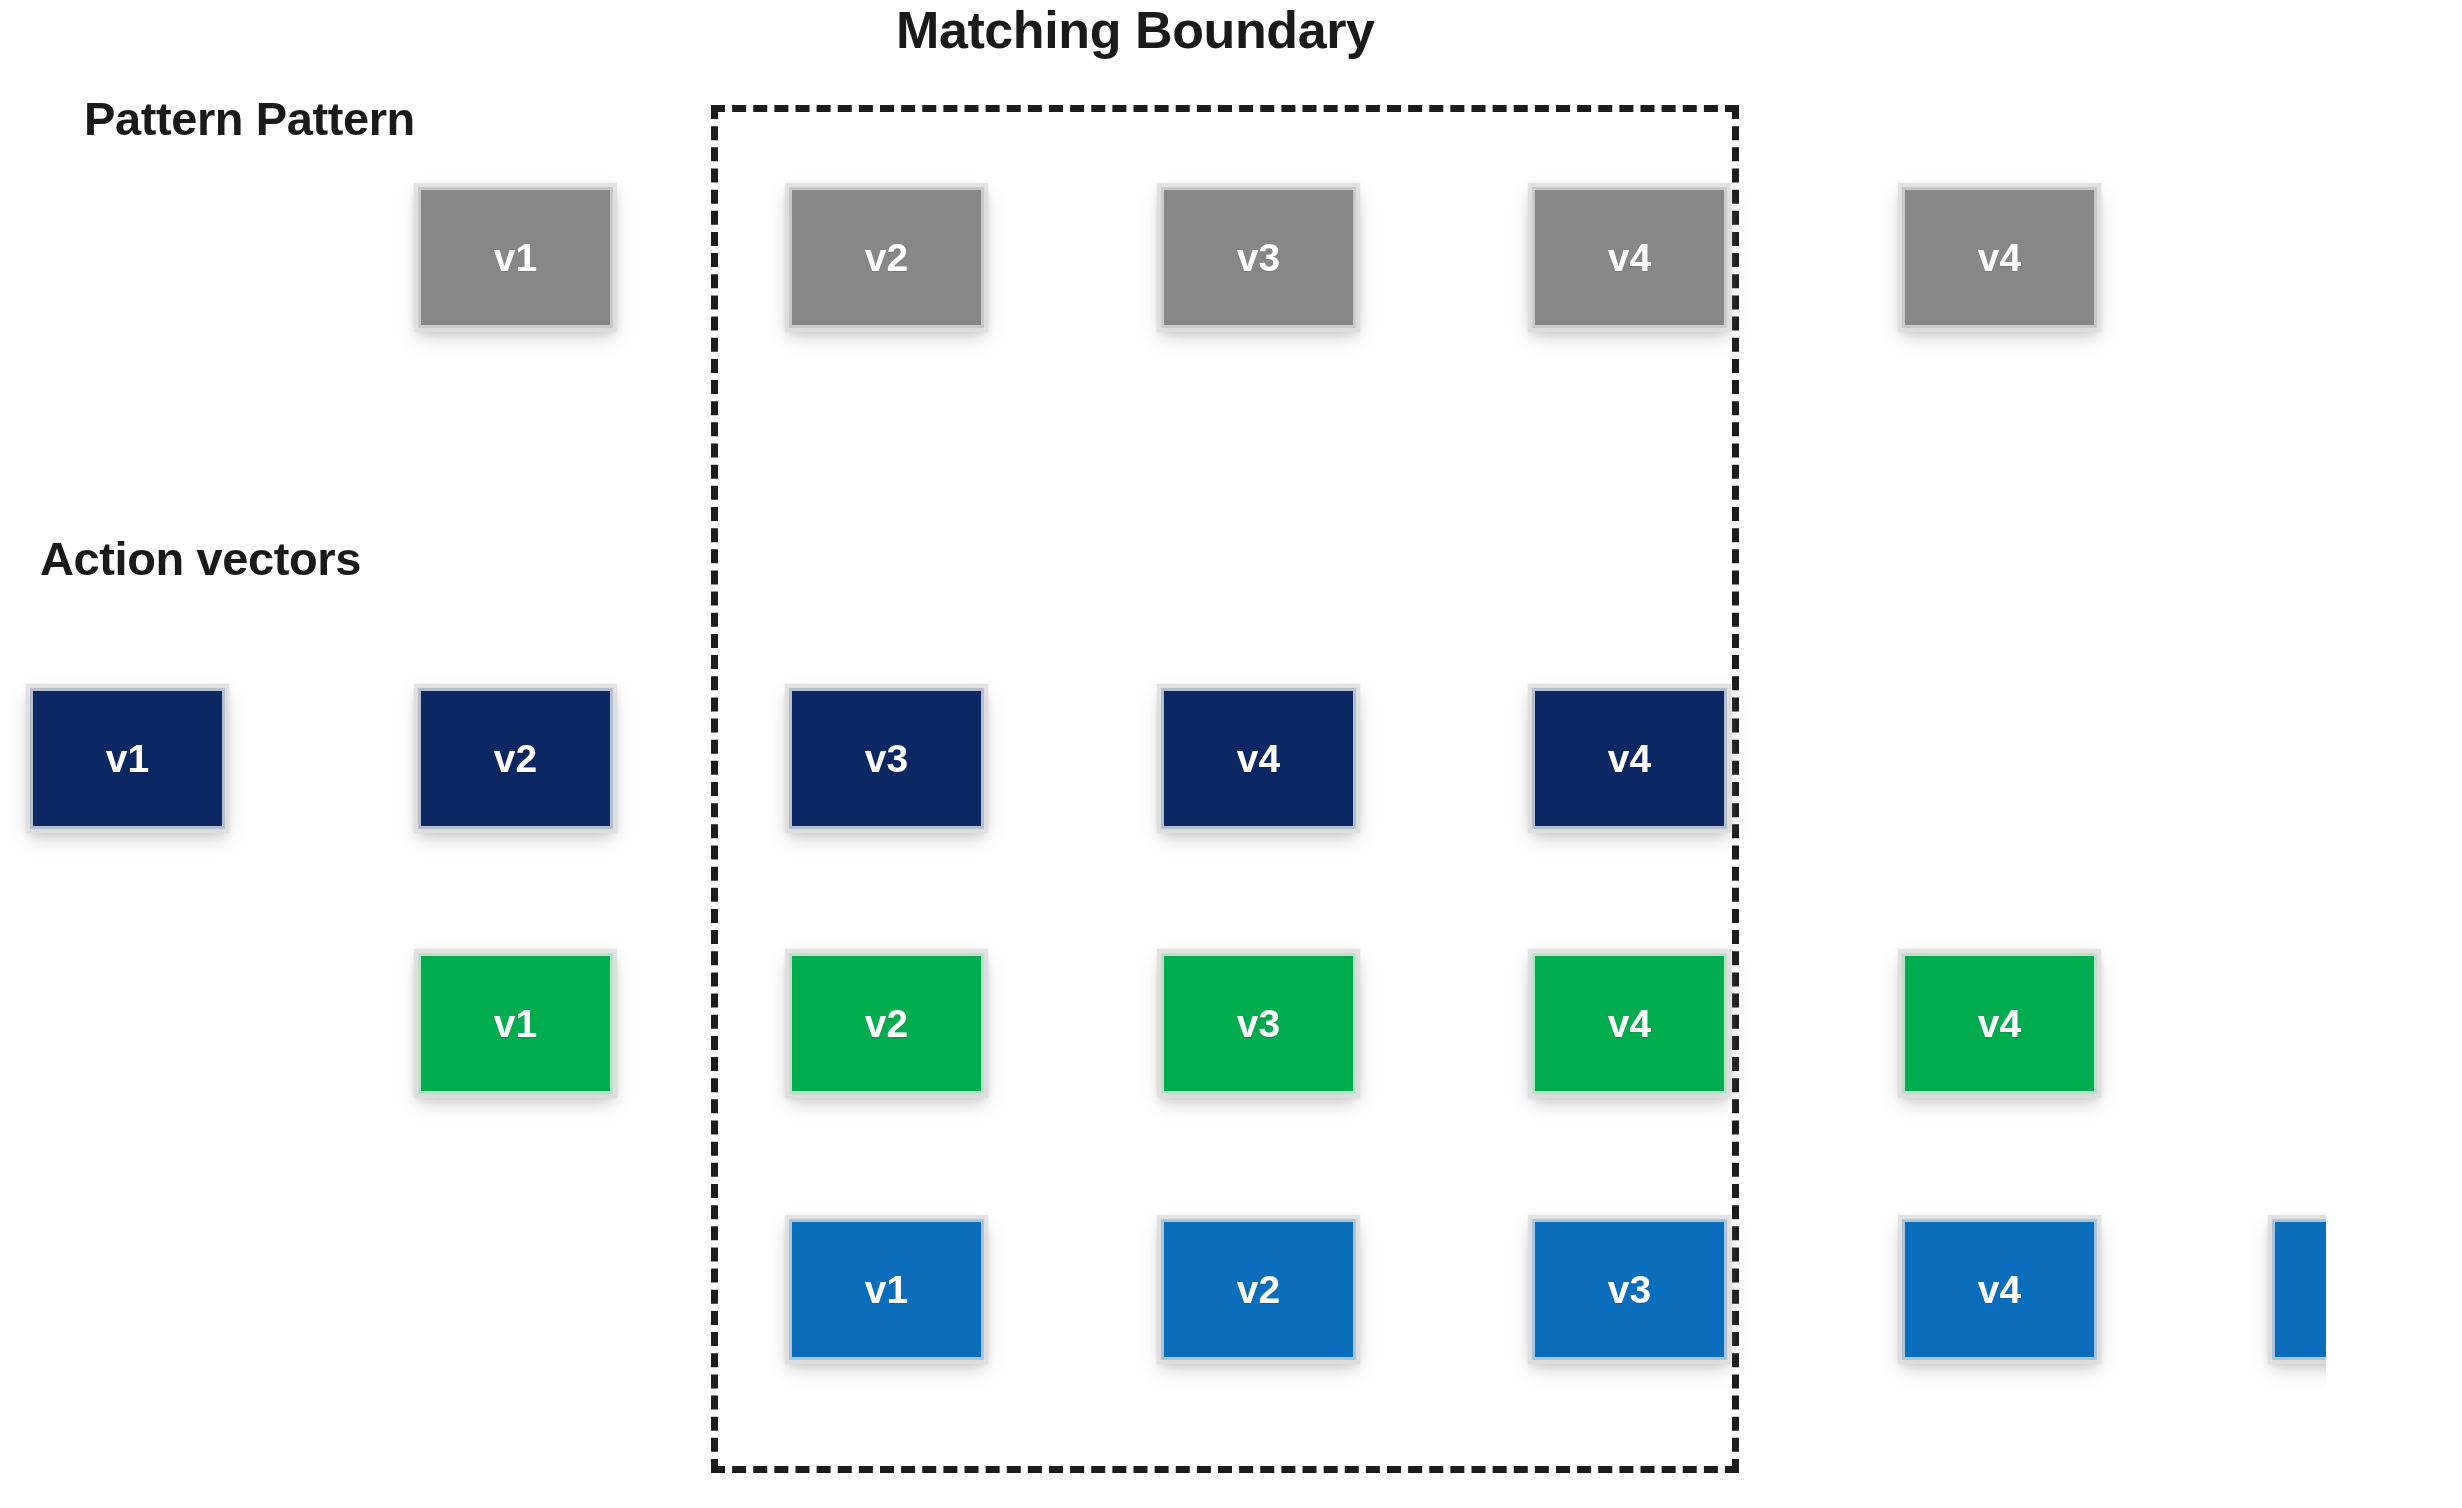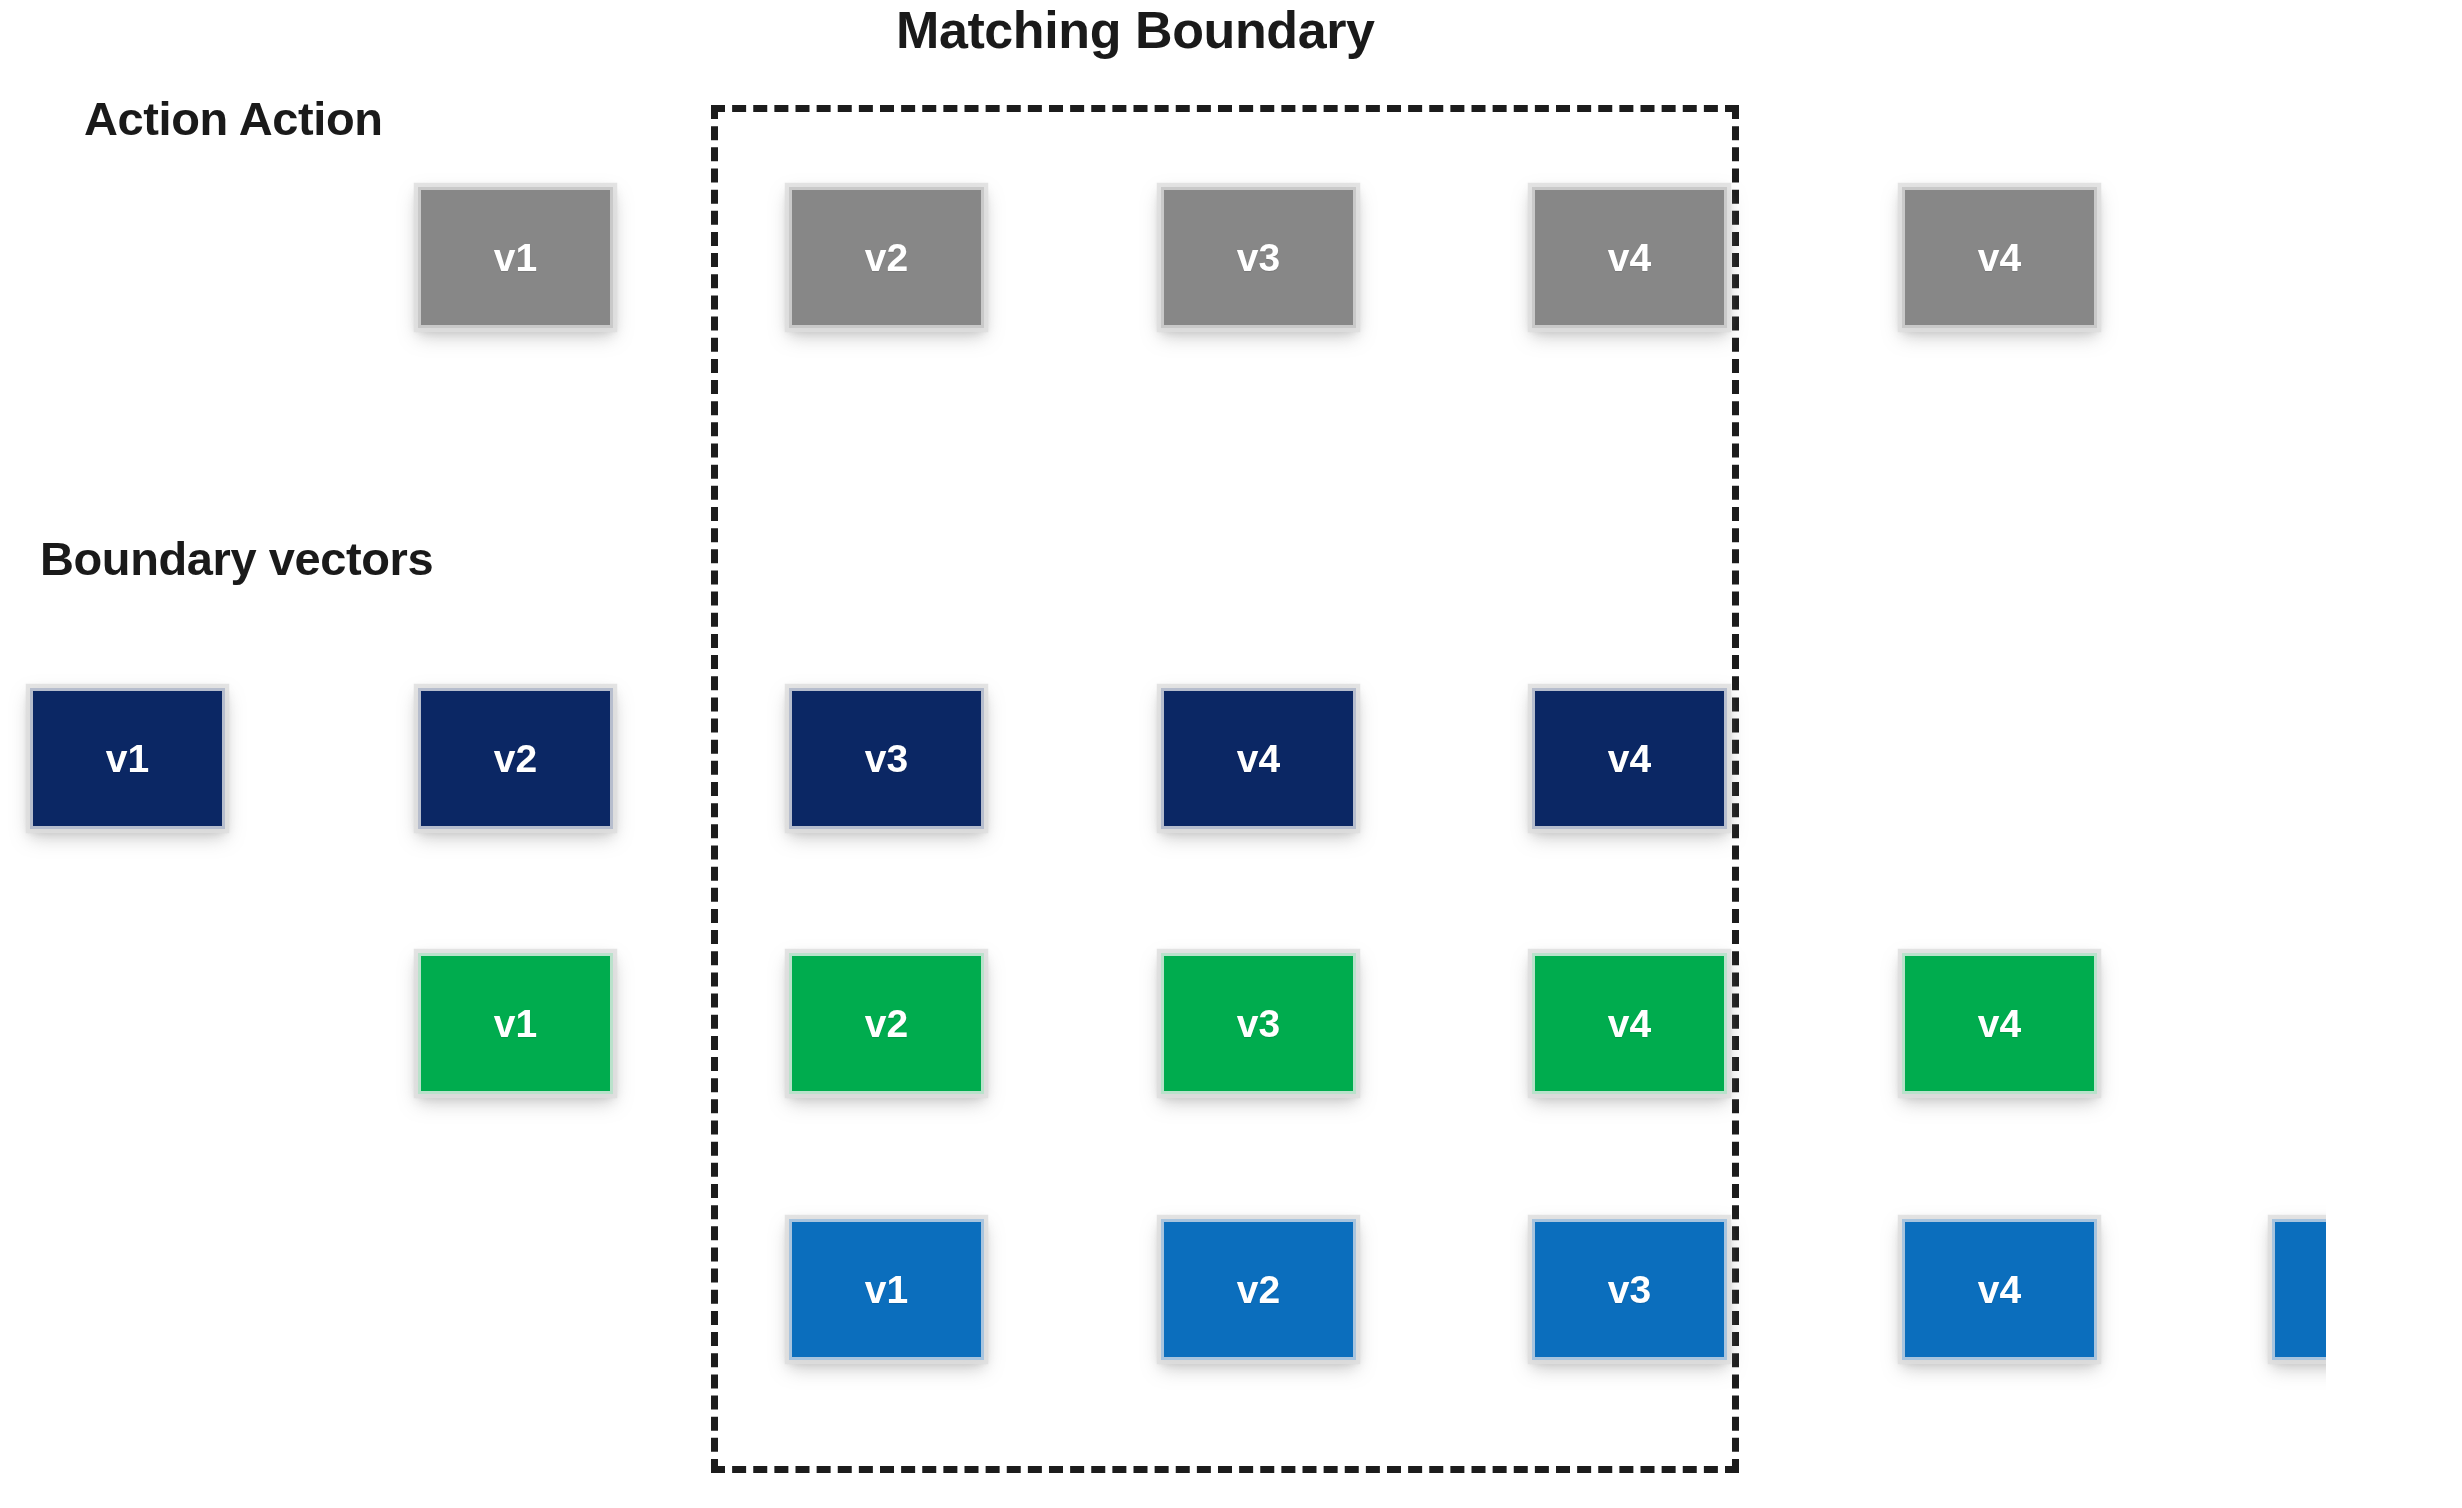--- a/index.html
+++ b/index.html
@@ -87,23 +87,23 @@
     text-shadow: 0 0.8px 0.8px rgba(0,0,0,0.12);
   }
 </style>
 </head>
 <body>
 
 <div id="stage">
 
   <div class="label" id="title-matching-boundary">Matching Boundary</div>
 
-  <div class="label" id="label-action-pattern">Action Action</div>
+  <div class="label" id="label-action-pattern">Pattern Pattern</div>
 
-  <div class="label" id="label-feature-vectors">Boundary vectors</div>
+  <div class="label" id="label-feature-vectors">Action vectors</div>
 
   <div id="matching-boundary"></div>
 
   <div id="box-layer">
       <div class="vbox gray" style="left: 418px; top: 187px; width: 195px; height: 141px;">
         <span class="vlabel">v1</span>
       </div>
       <div class="vbox gray" style="left: 789px; top: 187px; width: 195px; height: 141px;">
         <span class="vlabel">v2</span>
       </div>

